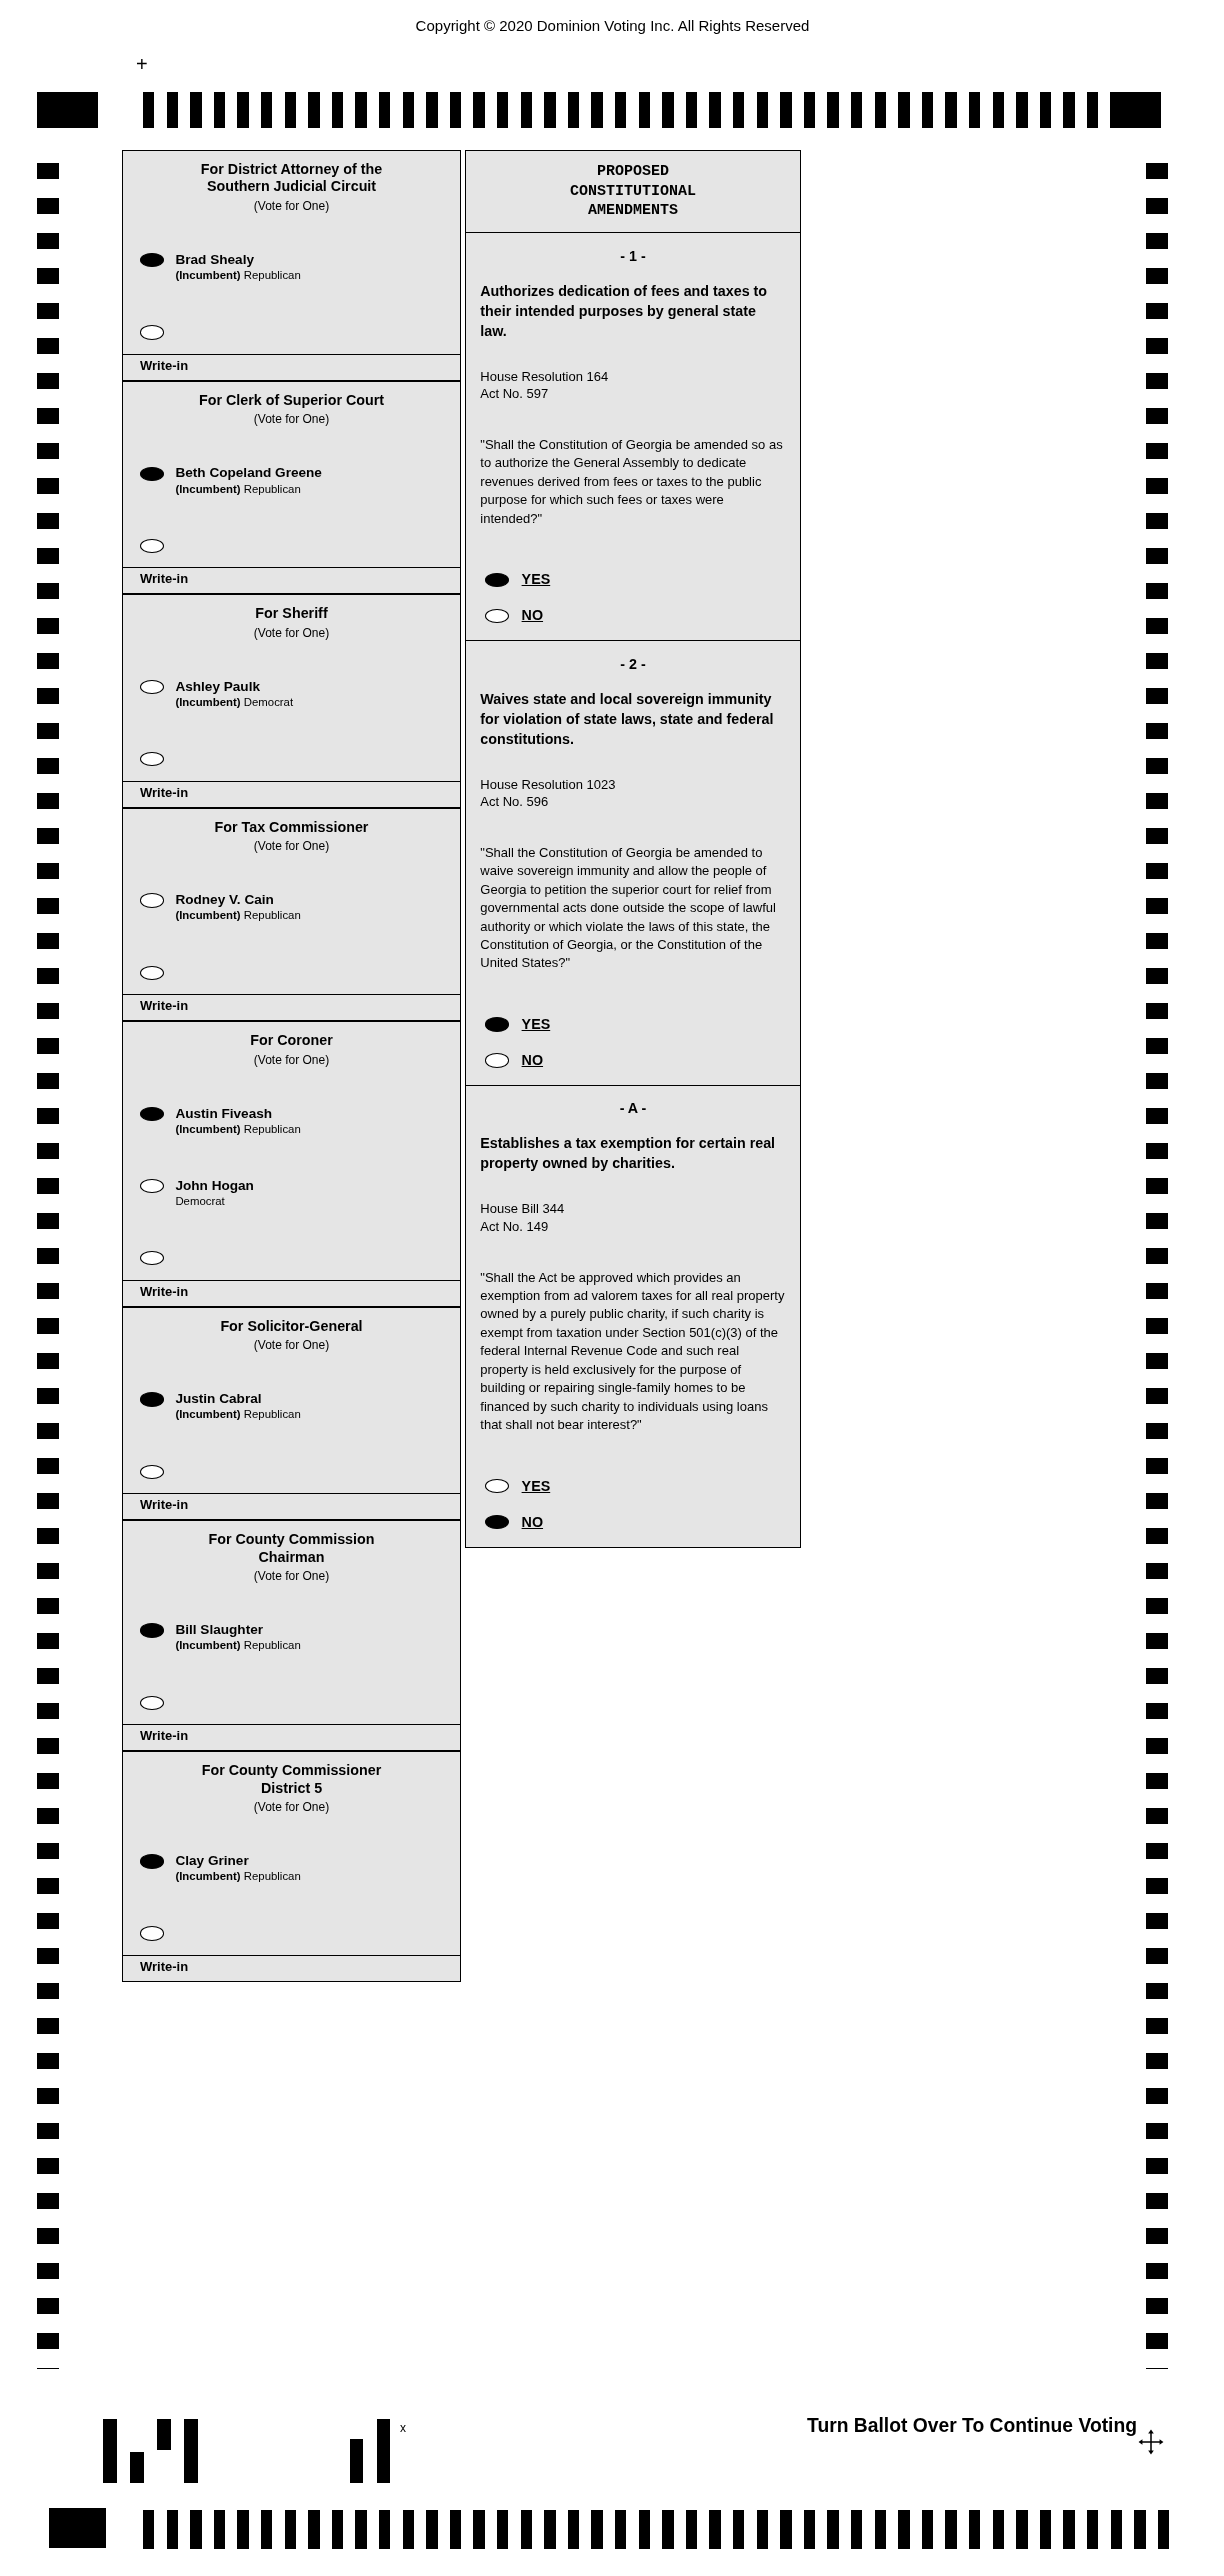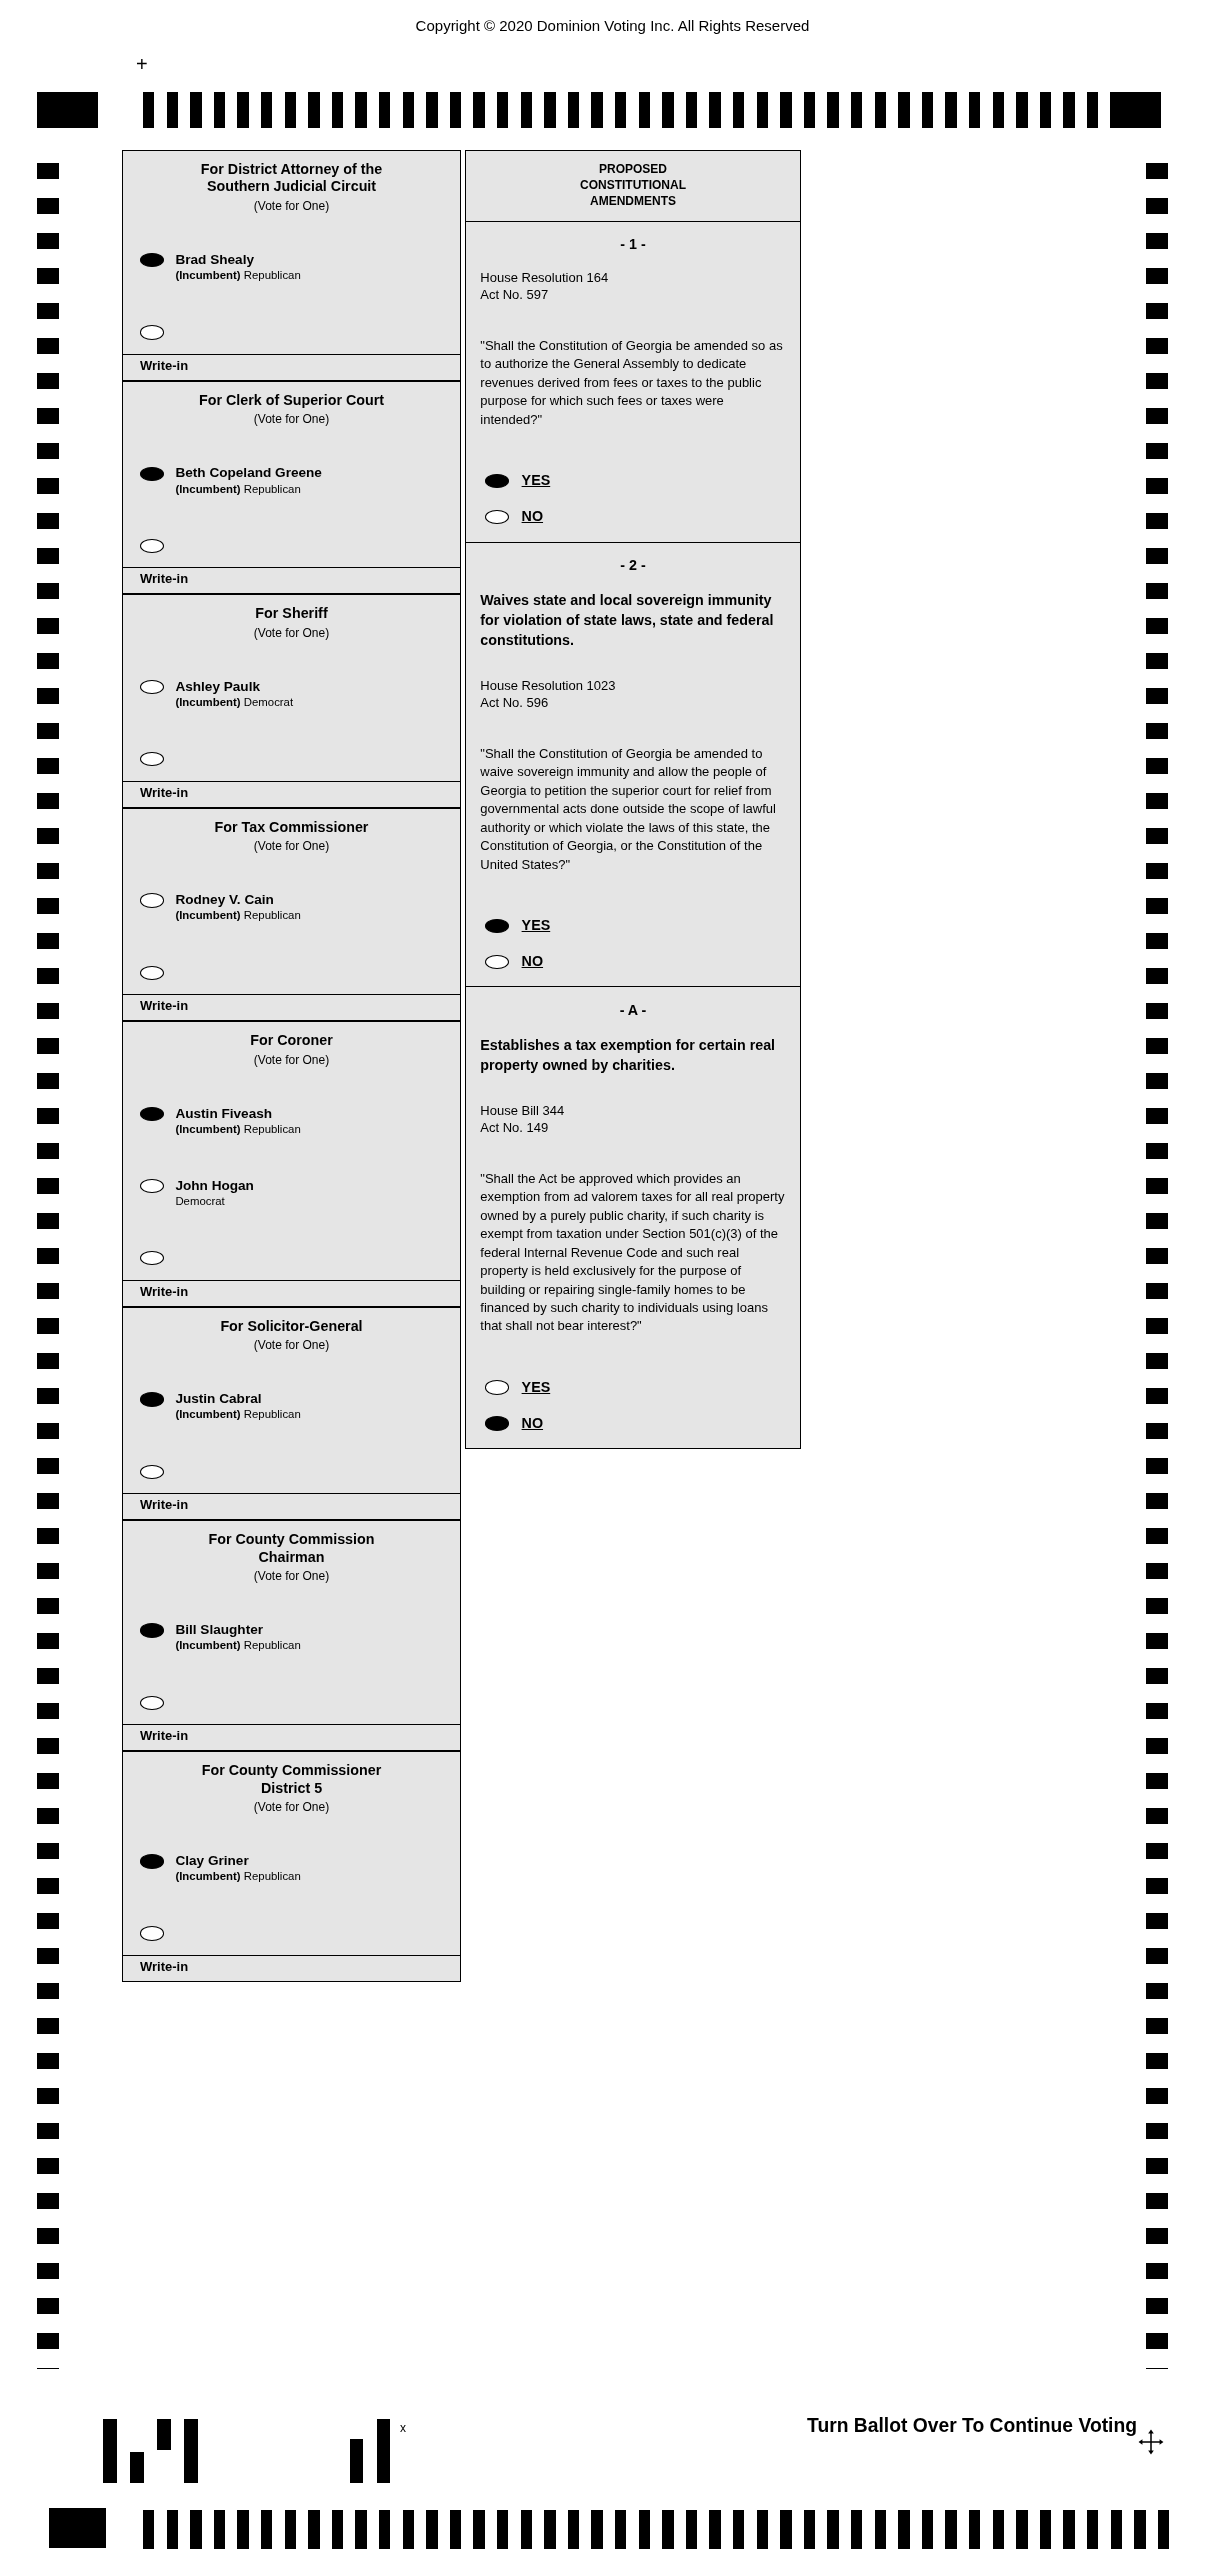--- a/index.html
+++ b/index.html
@@ -37,21 +37,21 @@
   .candidate.writein-opt { margin-bottom:14.3px; }
   .oval { display:inline-block; width:24px; height:14.3px; border:1.4px solid #000; border-radius:50%; background:#fff; margin-top:1.4px; flex:0 0 auto; }
   .oval.filled { background:#000; }
   .cand-name { font-weight:bold; font-size:13.6px; line-height:1.2; }
   .cand-sub { font-size:11.4px; line-height:1.3; }
   .cand-sub .inc { font-weight:bold; }
   .writein-rule { border-top:1.4px solid #000; }
   .writein-label { font-weight:bold; font-size:13px; padding:2.9px 0 7.1px 17px; }
 
   
-  .section-header { border-bottom:1.4px solid #000; text-align:center; font-weight:bold; font-size:12px; line-height:1.3; padding:11.4px 5.7px; white-space:pre-line; }
+  .section-header { border-bottom:1.4px solid #000; text-align:center; font-weight:bold; font-size:15px; line-height:1.3; padding:11.4px 5.7px; white-space:pre-line;font-family:Liberation Mono, monospace; }
   .measure { border-bottom:1.4px solid #000; padding:8.6px 14.3px 13px; }
   .measure:last-child { border-bottom:none; }
   .measure-num { text-align:center; font-weight:bold; font-size:14.3px; margin:5.7px 0 17px; }
   .measure-summary { font-weight:bold; font-size:14.3px; line-height:1.4; margin-bottom:27px; }
   .measure-auth { font-size:13px; line-height:1.35; margin-bottom:33px; }
   .measure-question { font-size:13px; line-height:1.42; margin-bottom:43px; }
   .choice { display:flex; align-items:center; gap:13px; padding-left:4.3px; margin-bottom:20px; }
   .choice:last-child { margin-bottom:4.3px; }
   .choice-label { font-weight:bold; font-size:14.3px;text-decoration:underline; }
 
@@ -252,20 +252,21 @@
 </div>
 
 <div class="col" id="right-col">
 
   <div class="section-header">PROPOSED
 CONSTITUTIONAL
 AMENDMENTS</div>
 
   <section class="measure">
     <div class="measure-num">- 1 -</div>
+    <div class="measure-summary">Authorizes dedication of fees and taxes to their intended purposes by general state law.</div>
     <div class="measure-auth">
       <div>House Resolution 164</div>
       <div>Act No. 597</div>
     </div>
     <div class="measure-question">"Shall the Constitution of Georgia be amended so as to authorize the General Assembly to dedicate revenues derived from fees or taxes to the public purpose for which such fees or taxes were intended?"</div>
     <div class="choice">
       <span class="oval filled"></span>
       <span class="choice-label">YES</span>
     </div>
     <div class="choice">

